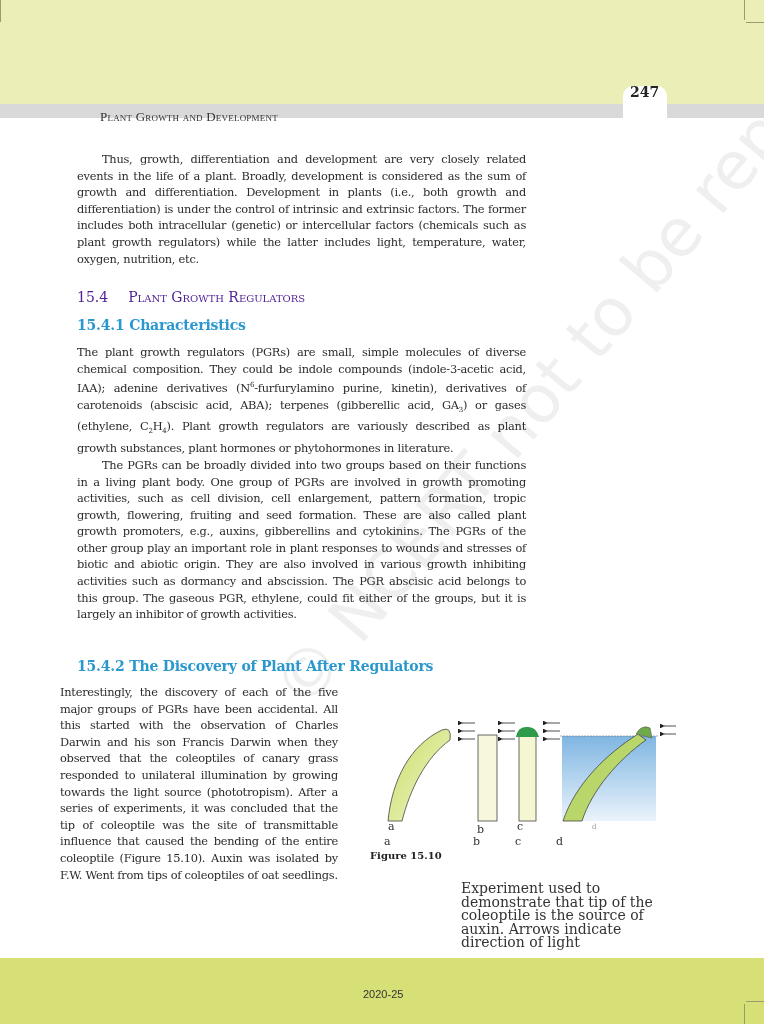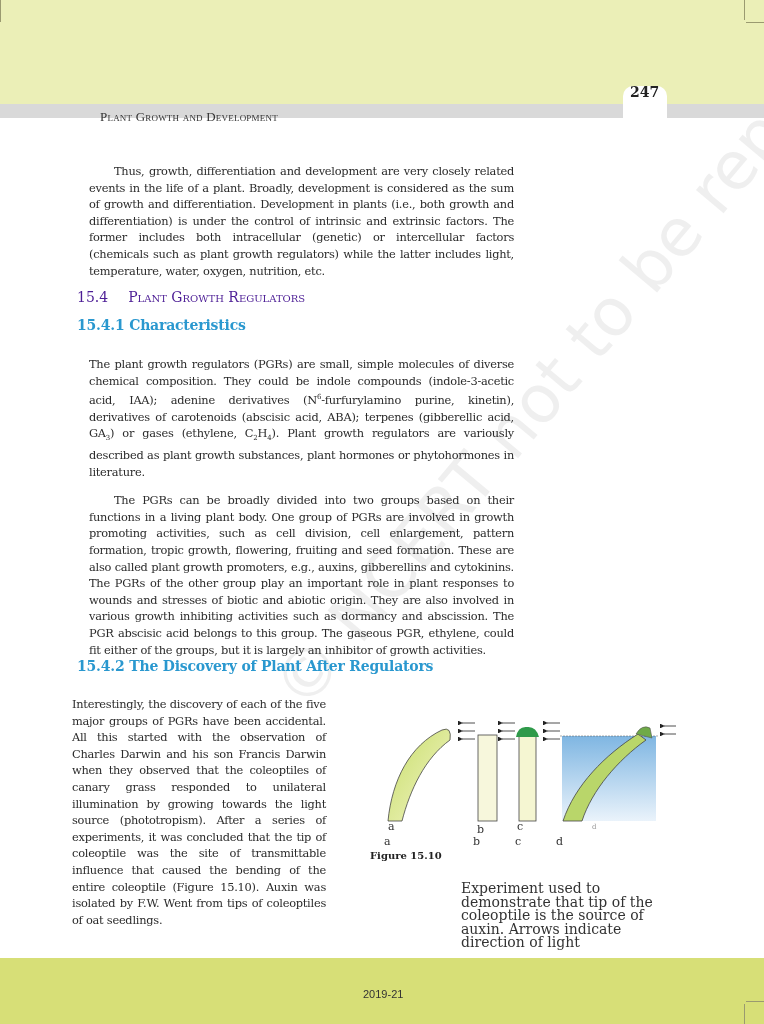--- a/index.html
+++ b/index.html
@@ -24,21 +24,21 @@
     background:#ffffff; border-radius:10px 10px 0 0;
   }
   .page-number {
     position:absolute; left:630px; top:84px;
     font-family:"DejaVu Serif", serif; font-weight:bold; font-size:14px; color:#222;
   }
   .text-block {
     position:absolute; font-family:"DejaVu Serif", serif; font-size:11.4px; line-height:16.6px;
     text-align:justify; color:#2b2b2b; letter-spacing:-0.25px;
   }
-  .text-block p { margin:12px; }
+  .text-block p { margin:0; }
   .indent { text-indent:25px; }
   .h2 {
     position:absolute; left:77px; top:289px;
     font-family:"DejaVu Serif", serif; font-weight:normal; font-size:14px; color:#4c1d95;
   }
   .h2 .sc { font-variant:small-caps; margin-left:20px; }
   .h3 {
     position:absolute; font-family:"DejaVu Serif", serif; font-weight:bold; font-size:14px; color:#2a98cf;
     letter-spacing:-0.2px;
     text-align:right;
@@ -156,15 +156,15 @@
   <span class="fig-label" style="left:4px; top:145px;">a</span>
   <span class="fig-label" style="left:93px; top:145px;">b</span>
   <span class="fig-label" style="left:135px; top:145px;">c</span>
   <span class="fig-label" style="left:176px; top:145px;">d</span>
 </div>
 
 <div class="caption-title">Figure 15.10</div>
 <div class="caption-text">Experiment used to demonstrate that tip of the coleoptile is the source of auxin. Arrows indicate direction of light</div>
 
 <div class="bottom-band"></div>
-<div class="footer-year">2019-21</div>
+<div class="footer-year">2020-25</div>
 <div class="crop-mark-br-h"></div>
 <div class="crop-mark-br-v"></div>
 
 </body></html>

